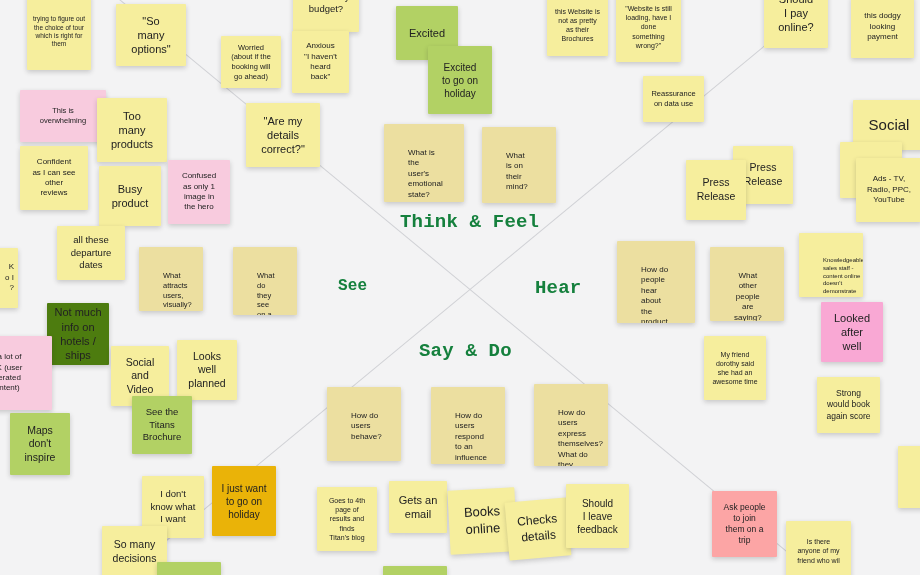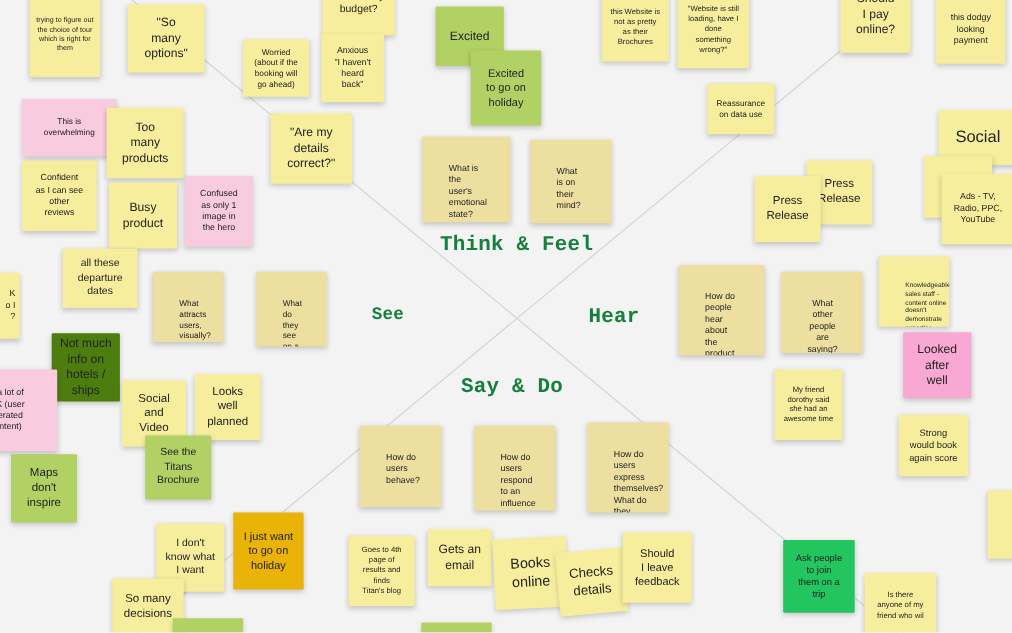--- a/index.html
+++ b/index.html
@@ -212,21 +212,21 @@
 Titan's blog</div>
     <div class="note" style="left: 389px; top: 481px; width: 58px; height: 52px; background: rgb(246, 238, 157); font-size: 11px;">Gets an
 email</div>
     <div class="note" style="left: 449px; top: 489px; width: 67px; height: 64px; background: rgb(246, 238, 157); font-size: 13px; transform: rotate(-3deg);">Books
 online</div>
     <div class="note" style="left: 507px; top: 500px; width: 62px; height: 58px; background: rgb(246, 238, 157); font-size: 12px; transform: rotate(-5deg);">Checks
 details</div>
     <div class="note" style="left: 566px; top: 484px; width: 63px; height: 64px; background: rgb(246, 238, 157); font-size: 10px;">Should
 I leave
 feedback</div>
-    <div class="note" style="left: 712px; top: 491px; width: 65px; height: 66px; background: #22c55e; font-size: 8.5px;">Ask people
+    <div class="note" style="left: 712px; top: 491px; width: 65px; height: 66px; background: #fca5a5; font-size: 8.5px;">Ask people
 to join
 them on a
 trip</div>
     <div class="note" style="left: 786px; top: 521px; width: 65px; height: 60px; background: rgb(246, 238, 157); font-size: 7px;">Is there
 anyone of my
 friend who wil</div>
     <div class="note" style="left: 102px; top: 526px; width: 65px; height: 52px; background: rgb(246, 238, 157); font-size: 10.5px;">So many
 decisions</div>
     <div class="note" style="left: 157px; top: 562px; width: 64px; height: 14px; background: rgb(178, 209, 100); font-size: 8px;"></div>
     <div class="note" style="left: 383px; top: 566px; width: 64px; height: 10px; background: rgb(178, 209, 100); font-size: 8px;"></div>

